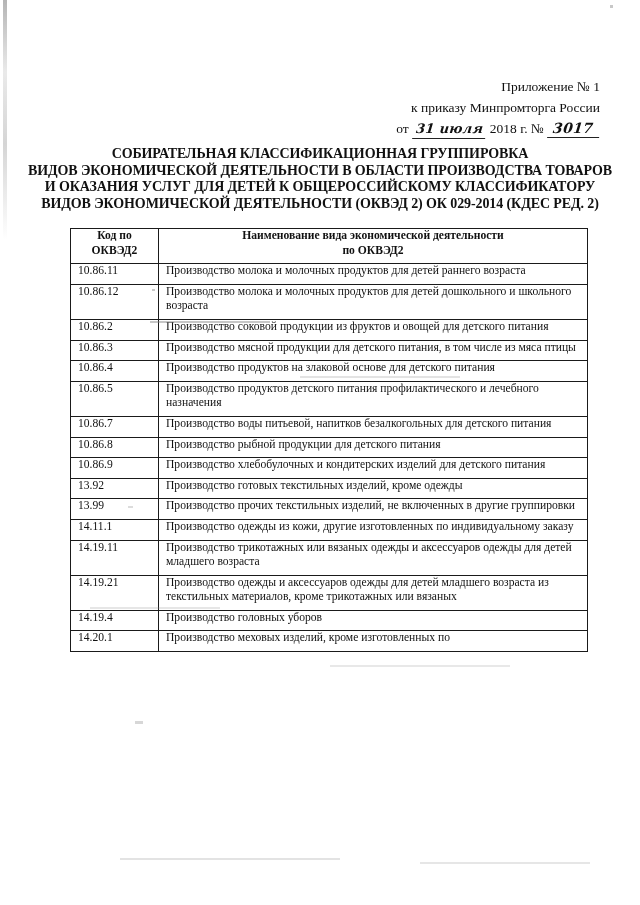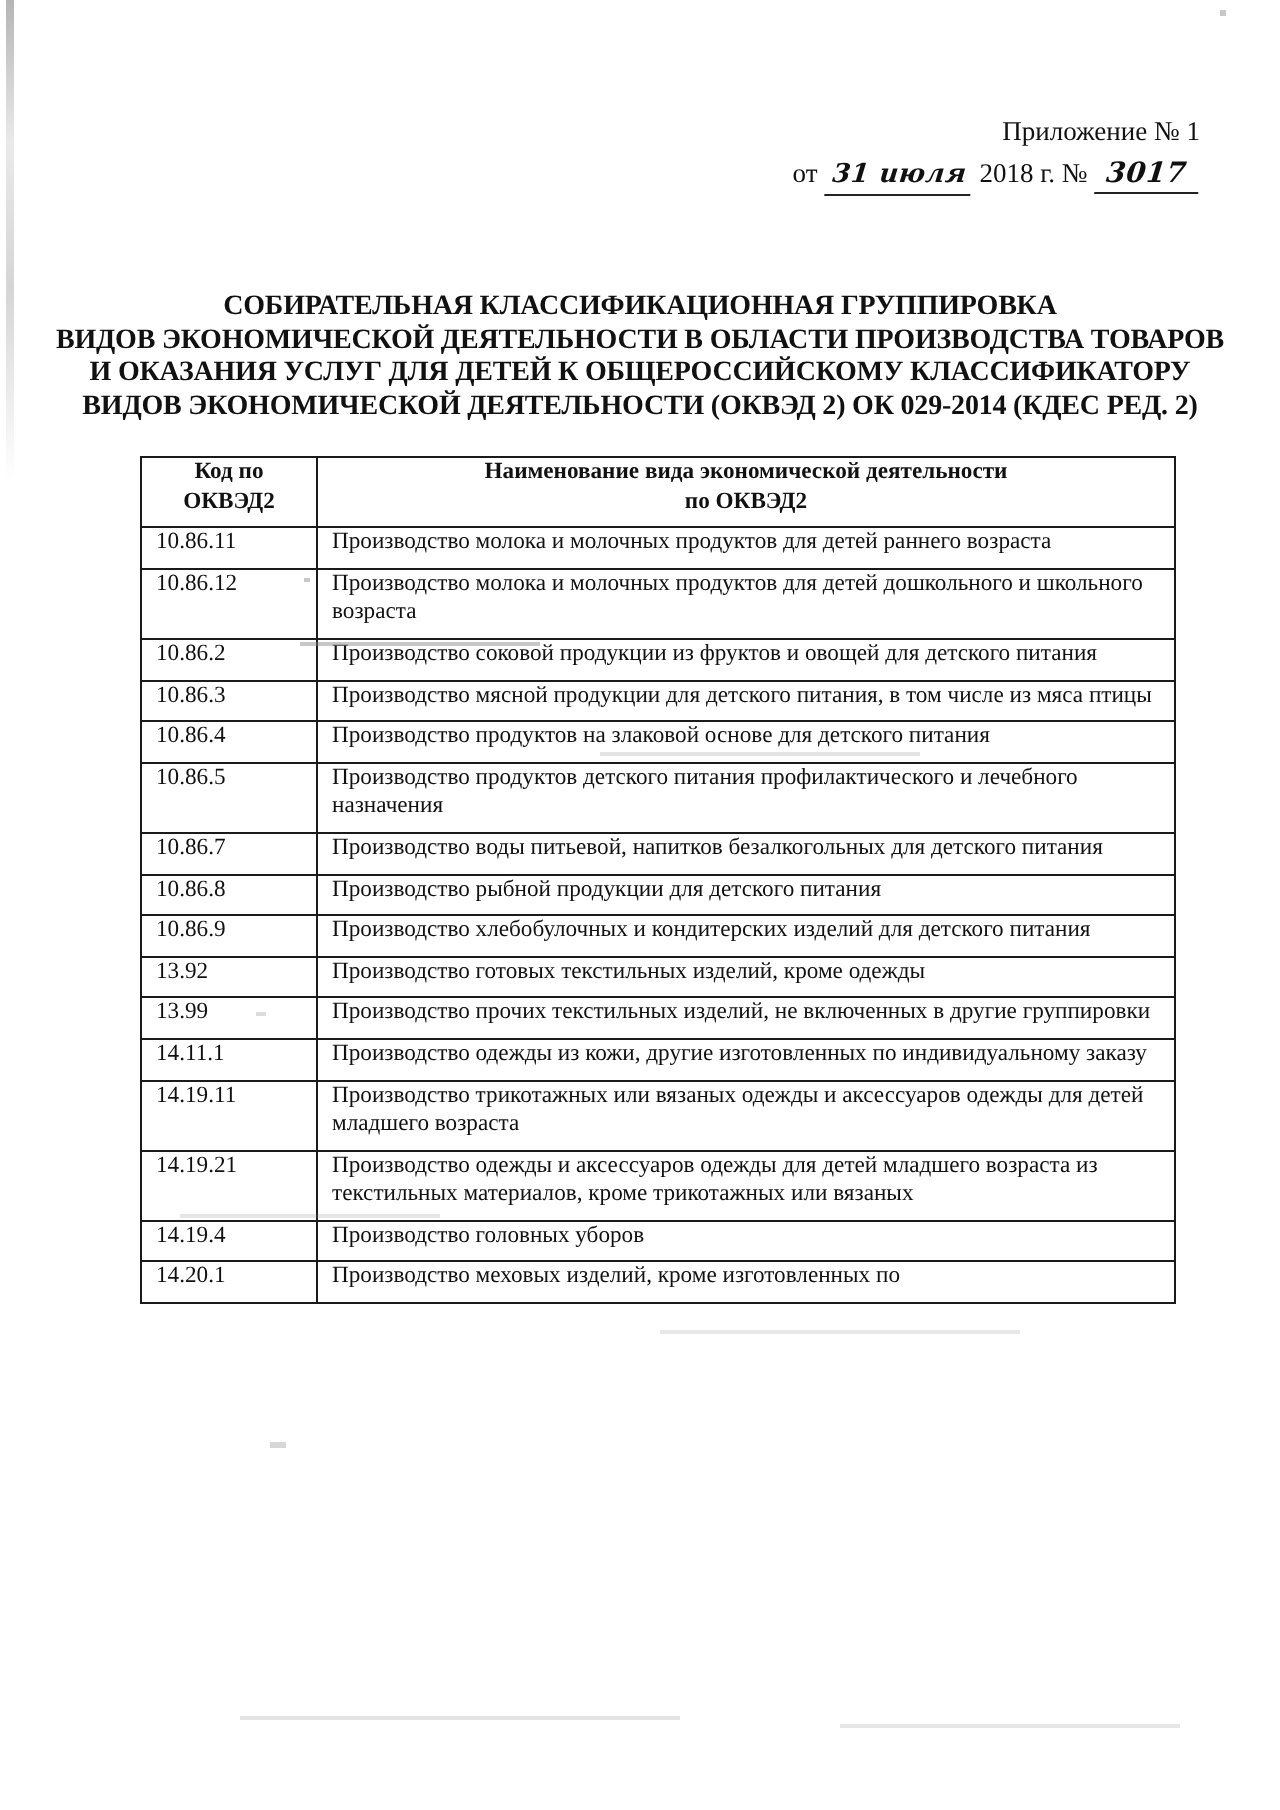--- a/index.html
+++ b/index.html
@@ -37,21 +37,21 @@
 
   .page {
     position: absolute;
     inset: 0;
     padding: 0;
   }
 
   
   .approval {
     position: absolute;
-    top: 56px;
+    top: 77px;
     right: 40px;
     text-align: right;
     font-size: 13.5px;
     line-height: 1.55;
     white-space: nowrap;
   }
   .approval .line {
     display: block;
   }
   .approval .line3 {
@@ -150,20 +150,21 @@
 <div class="page">
 
   <div class="scan-edge"></div>
   <div class="scan-speck" style="left:610px;top:5px;width:3px;height:3px;"></div>
   <div class="scan-speck" style="left:152px;top:289px;width:3px;height:2px;"></div>
   <div class="scan-speck" style="left:135px;top:721px;width:8px;height:3px;opacity:.4;"></div>
   <div class="scan-speck" style="left:128px;top:506px;width:5px;height:2px;opacity:.35;"></div>
 
   <div class="approval">
     <span class="line">Приложение № 1</span>
+    <span class="line">к приказу Минпромторга России</span>
     <span class="line line3">
       <span>от</span>
       <span class="hand">31 июля</span>
       <span>2018 г. №</span>
       <span class="hand num">3017</span>
     </span>
   </div>
 
   <div class="doc-title">
     <span class="t-line">СОБИРАТЕЛЬНАЯ КЛАССИФИКАЦИОННАЯ ГРУППИРОВКА</span>

